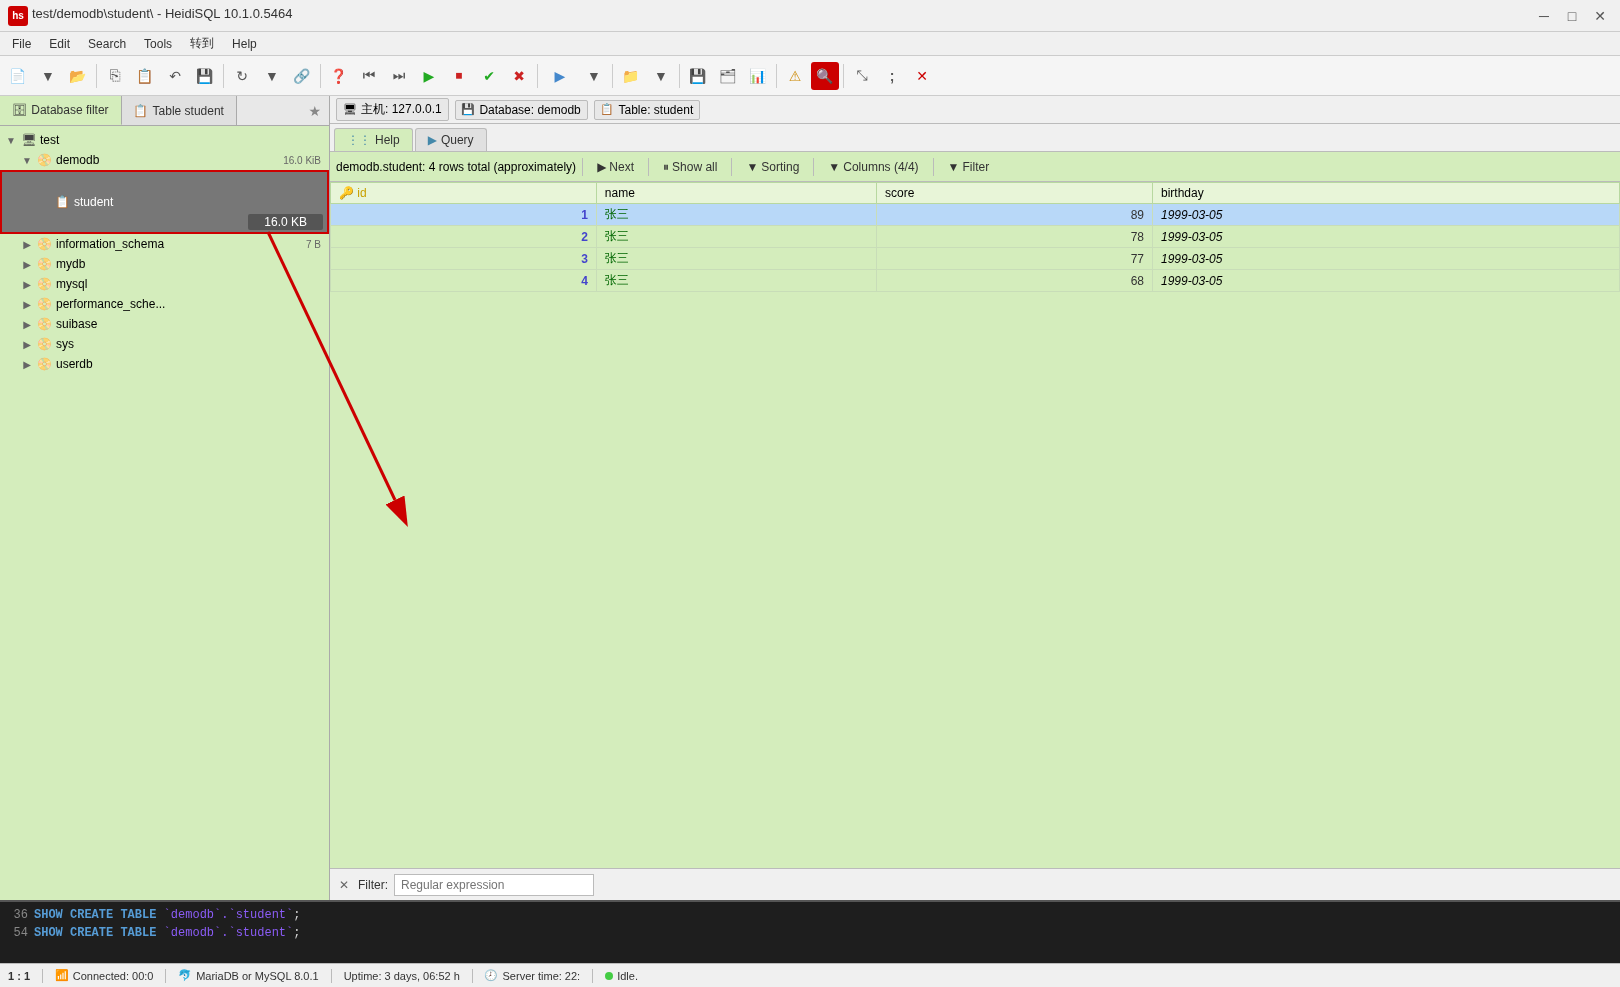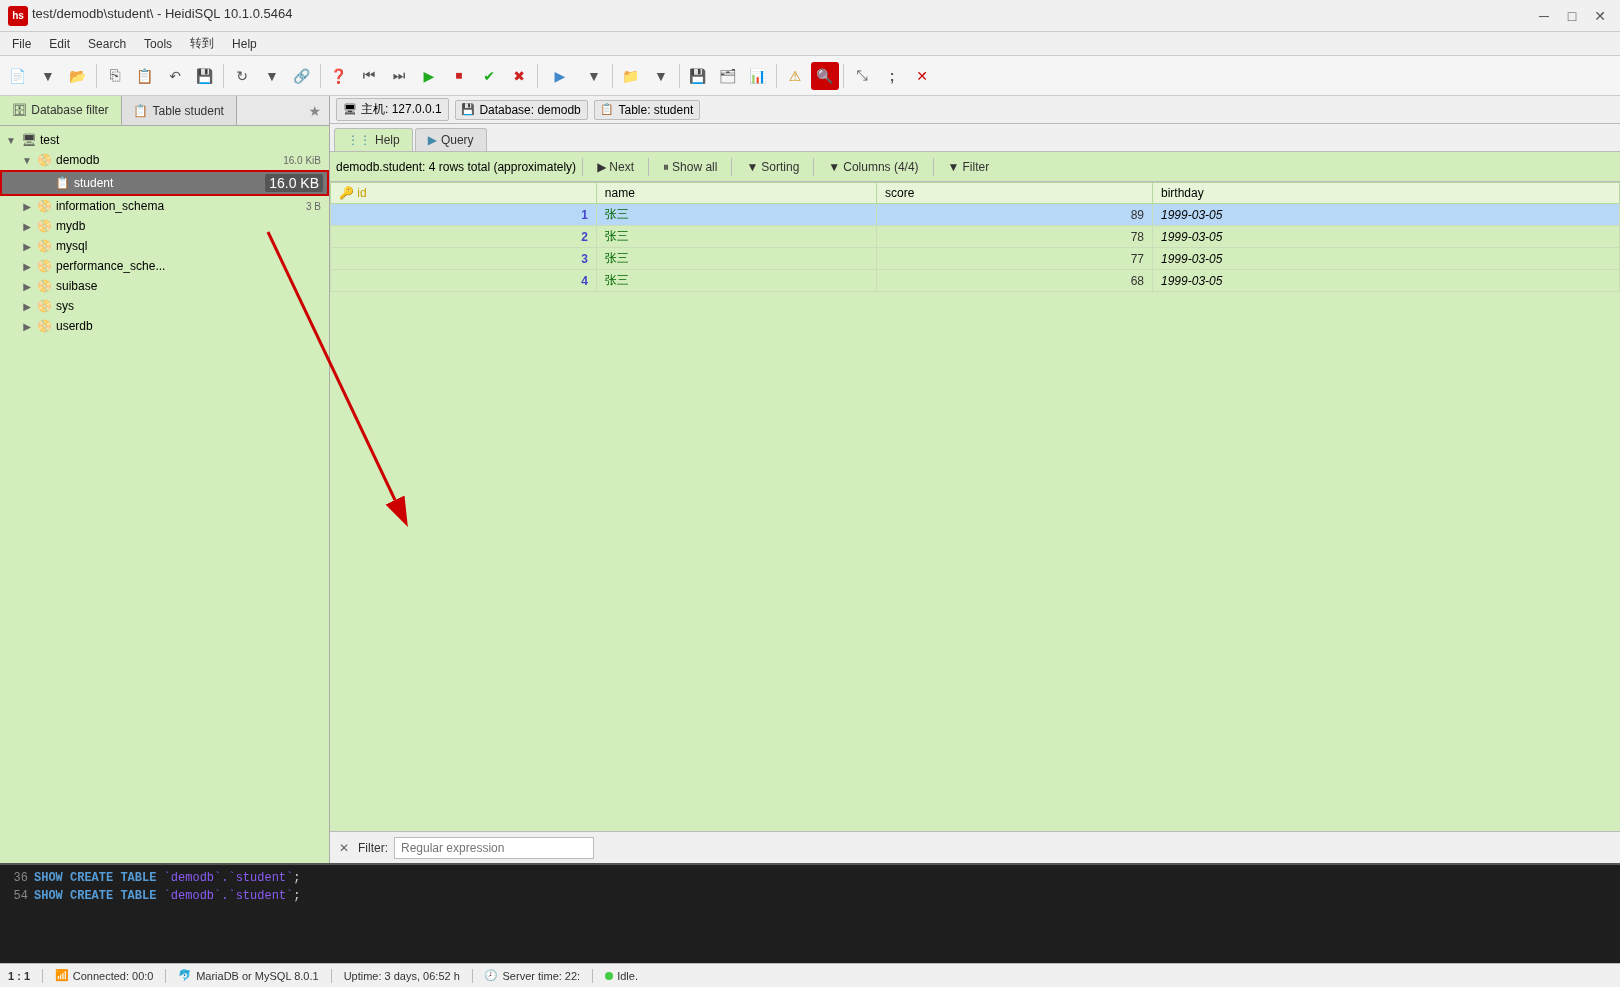--- a/index.html
+++ b/index.html
@@ -242,21 +242,21 @@
       flex: 0 0 200px;
       height: 22px;
       border: 1px solid #bbb;
       padding: 2px 6px;
       font-size: 12px;
       background: white;
     }
 
     
     #sql-area {
-      height: 100px;
+      height: 63px;
       background: #1e1e1e;
       border-top: 2px solid #555;
       overflow-y: auto;
       padding: 4px 8px;
       font-family: 'Consolas', 'Courier New', monospace;
       font-size: 12px;
       color: #d4d4d4;
       line-height: 1.5;
     }
     .sql-line { display: flex; gap: 6px; }
@@ -408,28 +408,28 @@
           <span class="tree-expand">▼</span>
           <span class="tree-icon" style="color:#f0c040;">📀</span>
           <span class="tree-label">demodb</span>
           <span class="tree-size">16.0 KiB</span>
         </div>
 
         <div class="tree-item has-border" style="padding-left: 36px; background: #777; border: 2px solid #cc0000;">
           <span class="tree-expand" style="width:14px;"></span>
           <span class="tree-icon" style="color:#6699cc;">📋</span>
           <span class="tree-label" style="color:white;">student</span>
-          <span class="tree-size" style="color:white; background:#555; padding:1px 4px; border-radius:2px; font-size:14px;">16.0 KB</span>
+          <span class="tree-size" style="color:white; background:#555; padding:1px 16px; border-radius:2px; font-size:12px;margin-top:40px;">16.0 KB</span>
         </div>
 
         <div class="tree-item" style="padding-left: 20px;">
           <span class="tree-expand">▶</span>
           <span class="tree-icon" style="color:#f0c040;">📀</span>
           <span class="tree-label">information_schema</span>
-          <span class="tree-size">3 B</span>
+          <span class="tree-size">7 B</span>
         </div>
 
         <div class="tree-item" style="padding-left: 20px;">
           <span class="tree-expand">▶</span>
           <span class="tree-icon" style="color:#f0c040;">📀</span>
           <span class="tree-label">mydb</span>
         </div>
 
         <div class="tree-item" style="padding-left: 20px;">
           <span class="tree-expand">▶</span>

